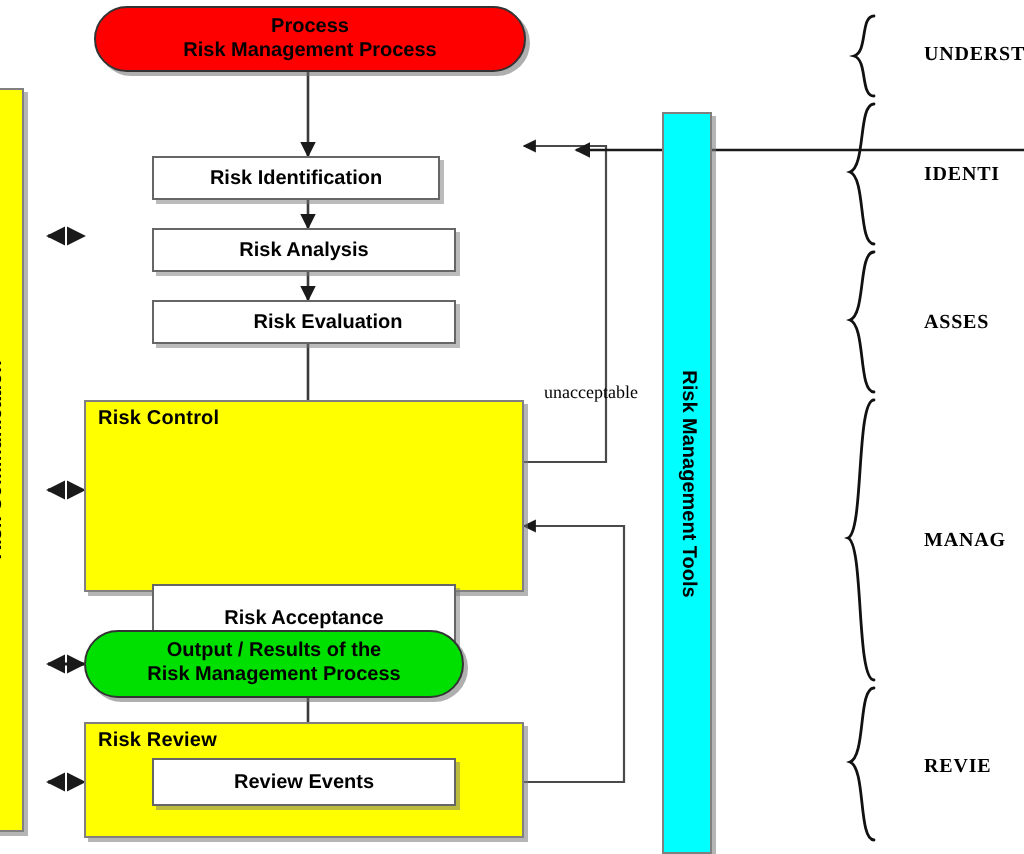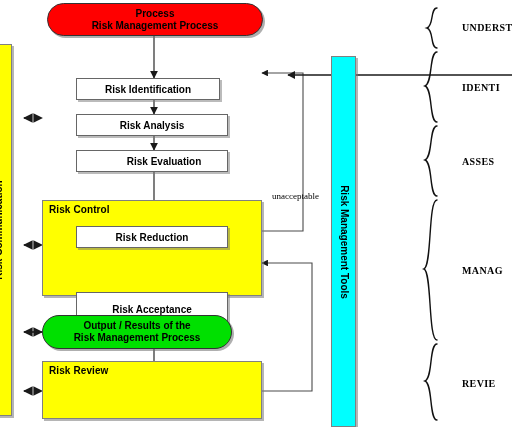--- a/index.html
+++ b/index.html
@@ -204,37 +204,37 @@
   <div class="step" style="left:76px; top:114px; width:152px; height:22px;">
     <span>Risk Analysis</span>
   </div>
   <div class="step" style="left:76px; top:150px; width:152px; height:22px;padding-left:24px;">
     <span>Risk Evaluation</span>
   </div>
 
   <div class="panel" style="left:42px; top:200px; width:220px; height:96px;">
     <span class="panel-title">Risk Control</span>
   </div>
-  <div class="step" style="left:76px; top:226px; width:152px; height:22px;">
-    <span>Risk Reduction</span>
-  </div>
   <div class="step" style="left:76px; top:261px; width:152px; height:34px;margin-top:31px;">
     <span>Risk Acceptance</span>
   </div>
 
   <div class="terminator term-green" style="left:42px; top:315px; width:190px; height:34px;">
     <div>
       <div>Output / Results of the</div>
       <div>Risk Management Process</div>
     </div>
   </div>
 
   <div class="panel" style="left:42px; top:361px; width:220px; height:58px;">
     <span class="panel-title">Risk Review</span>
   </div>
+  <div class="step" style="left:76px; top:379px; width:152px; height:24px;">
+    <span>Review Events</span>
+  </div>
 
   <div class="side-note" style="left:272px; top:145px;margin-top:46px;">unacceptable</div>
 
   <div class="phase-label" style="left:462px; top:22px;">UNDERST</div>
   <div class="phase-label" style="left:462px; top:82px;">IDENTI</div>
   <div class="phase-label" style="left:462px; top:156px;">ASSES</div>
   <div class="phase-label" style="left:462px; top:265px;text-align:right;">MANAG</div>
   <div class="phase-label" style="left:462px; top:378px;">REVIE</div>
 
 </div>

